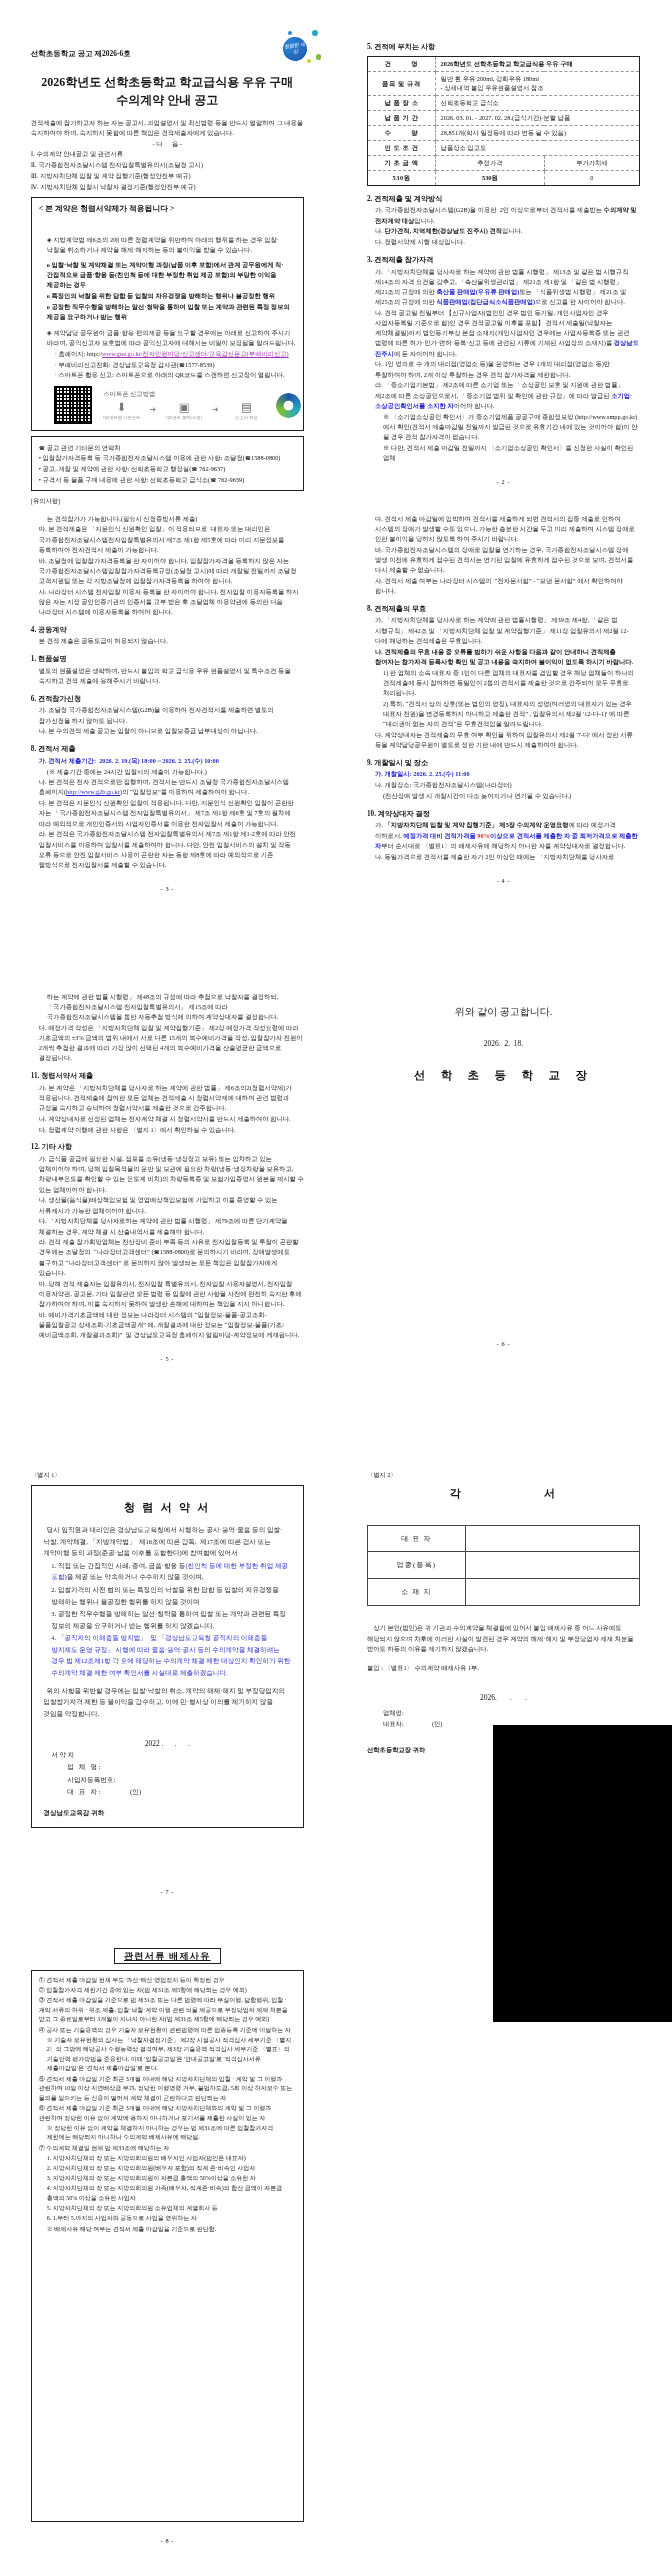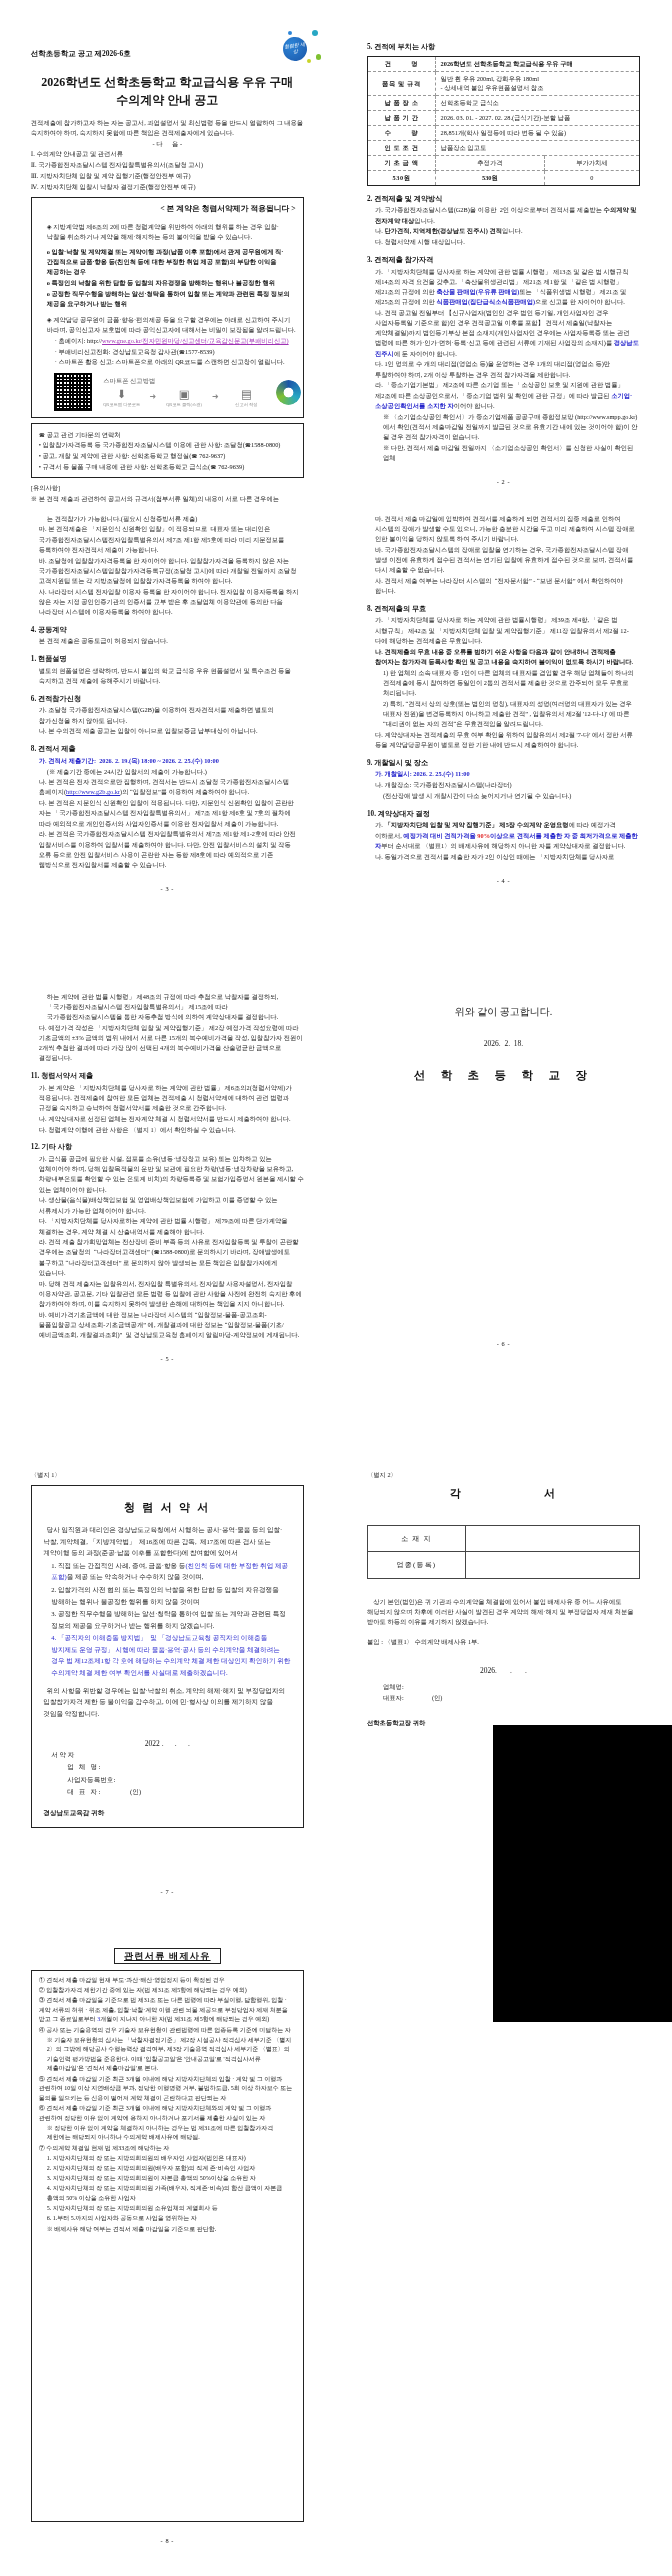--- a/index.html
+++ b/index.html
@@ -10,21 +10,21 @@
   .blackbox{background:#000;padding:0;}
   .num{font-weight:bold;font-size:7.5px;margin-top:14px;}
   .ttl{text-align:center;font-weight:bold;font-size:12px;line-height:1.5;margin:14px 0 9.2px;}
   .p{font-size:6.3px;line-height:1.62;margin:0.6px 0;white-space:pre-wrap;word-break:keep-all;}
   .h{font-weight:bold;font-size:7.2px;margin:7.5px 0 1.7px;}
   .ctr{text-align:center;}
   .ft{text-align:center;font-size:6.3px;margin-top:15px;letter-spacing:0.6px;}
   .b{font-weight:bold;} .bl{color:#2525cc;} .bb{color:#2525cc;font-weight:bold;} .rdb{color:#e02222;font-weight:bold;}
   .lk{color:#2525cc;text-decoration:underline;} .pk{color:#a033b5;text-decoration:underline;}
   .box{border:0.9px solid #222;padding:4.6px 7px;margin:5.2px 0;}
-  .bxt{text-align:right;font-weight:bold;font-size:7.8px;margin:0 0 8px;}
+  .bxt{text-align:left;font-weight:bold;font-size:7.8px;margin:0 0 21px;}
   .bxt2{text-align:center;font-weight:bold;font-size:11px;letter-spacing:2.3px;margin:5.8px 0 9.2px;white-space:pre;}
   .bxh{text-align:center;margin:1.2px 0 0;}
   .bxh span{display:inline-block;border:0.9px solid #222;padding:0.6px 9.2px;
             font-size:9.2px;font-weight:bold;text-decoration:underline;letter-spacing:1.2px;}
   .date{text-align:center;font-size:7.5px;margin-top:19.6px;white-space:pre;}
   .sign{text-align:center;font-size:11.5px;font-weight:bold;letter-spacing:6.3px;margin-top:19.6px;}
   .announce{font-size:10px;margin-top:8px;}
   .oath{padding:8px 11.5px;font-size:6.6px;}
   .oath .p{font-size:6.6px;line-height:1.78;}
   .exsmall .p{font-size:6px;line-height:1.6;}
@@ -277,25 +277,29 @@
       <div class="sp" style="height: 40px;"></div>
       <div class="ft">- 7 -</div>
     </div>
     <div class="page" style="left: 342px; top: 1461px; width: 326px;">
       <div class="p">〈별지 2〉</div>
       <div class="bxt2">각                서</div>
       <div class="sp" style="height: 15px;"></div>
       <table class="kv">
         <tbody>
           <tr>
+            <td class="k">대 표 자</td>
+            <td class="v">&nbsp;</td>
+          </tr>
+          <tr>
+            <td class="k">업종(등록)</td>
+            <td class="v">&nbsp;</td>
+          </tr>
+          <tr>
             <td class="k">소 재 지</td>
-            <td class="v">&nbsp;</td>
-          </tr>
-          <tr>
-            <td class="k">업종(등록)</td>
             <td class="v">&nbsp;</td>
           </tr>
         </tbody>
       </table>
       <div class="sp" style="height: 17.3px;"></div>
       <div class="p">    상기 본인(법인)은 귀 기관과 수의계약을 체결함에 있어서 붙임 배제사유 중 어느 사유에도 해당되지 않으며 차후에 이러한 사실이 발견된 경우 계약의 해제·해지 및 부정당업자 제재 처분을 받아도 하등의 이유를 제기하지 않겠습니다.</div>
       <div class="sp" style="height: 8px;"></div>
       <div class="p">붙임 : 〈별표1〉 수의계약 배제사유 1부.</div>
       <div class="date">2026.       .       .</div>
       <div class="sp" style="height: 5.8px;"></div>

